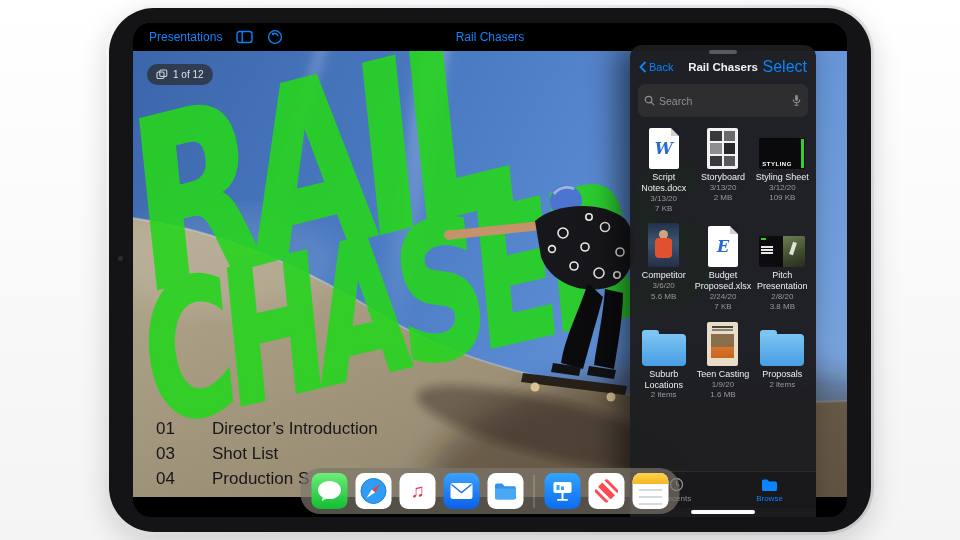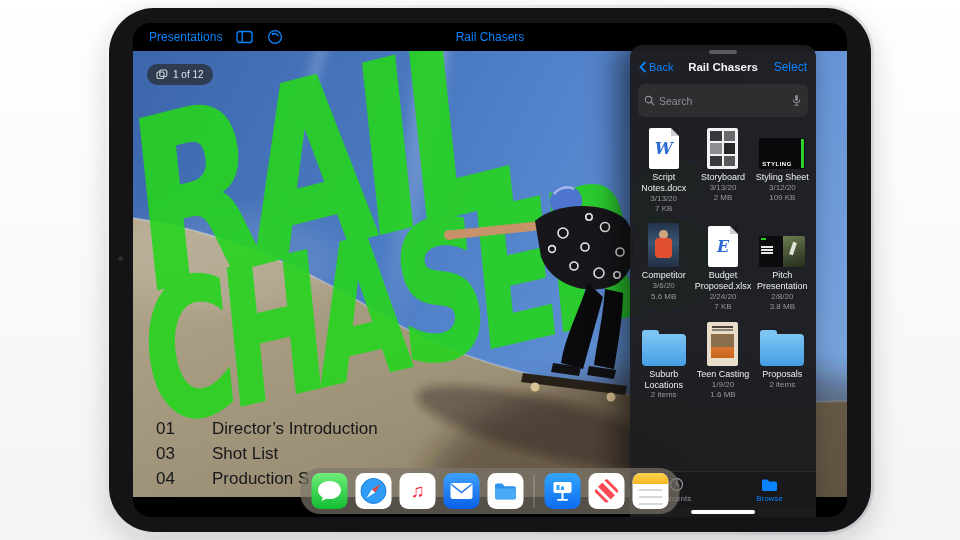--- a/index.html
+++ b/index.html
@@ -52,21 +52,21 @@
   .ic-news{background:#fff;}
   .ic-notes{background:#fff;flex-direction:column;justify-content:flex-start;display:flex;}
   .notes-top{width:100%;height:11px;background:linear-gradient(#fdd24f,#f5b722);}
   .notes-line{width:24px;height:2px;background:#d8d8dc;border-radius:1px;margin-top:5px;align-self:center;}
 
   
   .fpanel{position:absolute;top:22px;left:497px;width:186px;bottom:0;background:rgba(29,29,32,.97);border-radius:12px 12px 0 0;z-index:30;box-shadow:-12px 0 30px rgba(0,0,0,.55);color:#fff;}
   .grab-top{width:28px;height:4px;border-radius:2px;background:#5a5a5e;margin:5px auto 3px;}
   .fhead{display:flex;align-items:center;justify-content:space-between;padding:0 9px;height:20px;position:relative;}
   .fback{display:flex;align-items:center;gap:2px;color:#0a84ff;font-size:11px;}
-  .fselect{color:#0a84ff;font-size:12px;}
+  .fselect{color:#0a84ff;font-size:16px;}
   .ftitle{position:absolute;left:0;right:0;text-align:center;font-size:11.5px;font-weight:bold;color:#f2f2f4;pointer-events:none;}
   .fsearch{height:33px;margin:7px 8px 4px;background:#2e2e31;border-radius:7px;display:flex;align-items:center;gap:4px;padding:0 6px;color:#8e8e93;font-size:10.5px;}
   .fsearch .ph{flex:1;}
 
   .fgrid{display:grid;grid-template-columns:repeat(3,1fr);row-gap:9px;column-gap:2px;padding:4px 5px 0;}
   .fcell{display:flex;flex-direction:column;align-items:center;text-align:center;}
   .thumb{height:44px;display:flex;align-items:flex-end;justify-content:center;margin-bottom:3px;}
   .fname{font-size:9px;color:#eceff2;line-height:1.2;max-width:58px;}
   .fmeta{font-size:8px;color:#98989e;line-height:1.3;}
 

